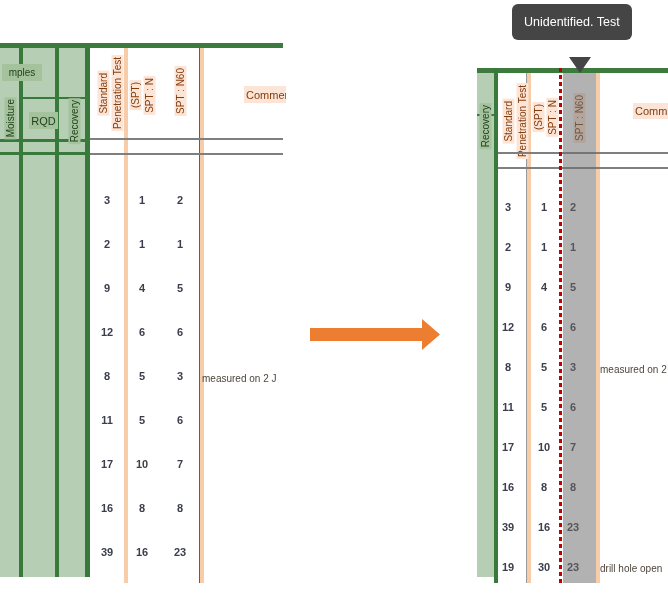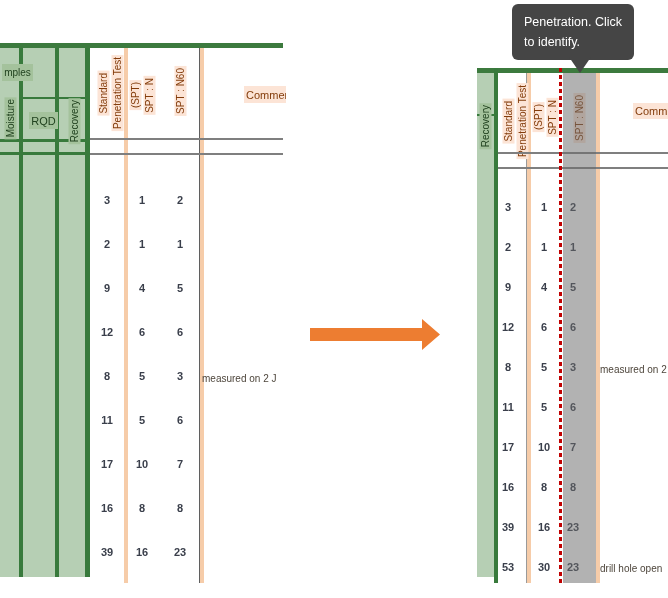--- a/index.html
+++ b/index.html
@@ -48,21 +48,21 @@
 
   <div class="abs gtopborder" style="left:0;top:43px;width:283px;height:5px;"></div>
   <div class="abs greenfill" style="left:0;top:48px;width:90px;height:529px;"></div>
   <div class="abs gborder" style="left:19px;top:48px;width:4px;height:529px;"></div>
   <div class="abs gborder" style="left:55px;top:48px;width:4px;height:529px;"></div>
   <div class="abs gborder" style="left:85px;top:48px;width:5px;height:529px;"></div>
   <div class="abs gborder" style="left:19px;top:97px;width:71px;height:2px;"></div>
   <div class="abs gborder" style="left:0;top:139px;width:90px;height:3px;"></div>
   <div class="abs gborder" style="left:0;top:152px;width:90px;height:3px;"></div>
 
-  <div class="abs glabel" style="left:2px;top:64px;width:31px;height:17px;">
+  <div class="abs glabel" style="left:2px;top:64px;width:40px;height:17px;">
     <span>mples</span>
   </div>
   <div class="abs vlabel" style="left:4px;top:88px;width:14px;height:61px;">
     <span class="vtext vgreen">Moisture</span>
   </div>
   <div class="abs glabel" style="left:29px;top:112px;width:29px;height:17px;font-size:11px;">
     <span>RQD</span>
   </div>
   <div class="abs vlabel" style="left:67px;top:90px;width:16px;height:62px;">
     <span class="vtext vgreen">Recovery</span>
@@ -166,21 +166,21 @@
   <div class="abs cellcol" style="left:497px;top:187px;width:22px;">
     <div class="cell cell40">3</div>
     <div class="cell cell40">2</div>
     <div class="cell cell40">9</div>
     <div class="cell cell40">12</div>
     <div class="cell cell40">8</div>
     <div class="cell cell40">11</div>
     <div class="cell cell40">17</div>
     <div class="cell cell40">16</div>
     <div class="cell cell40">39</div>
-    <div class="cell cell40">53</div>
+    <div class="cell cell40">19</div>
   </div>
 
   <div class="abs cellcol" style="left:531px;top:187px;width:26px;">
     <div class="cell cell40">1</div>
     <div class="cell cell40">1</div>
     <div class="cell cell40">4</div>
     <div class="cell cell40">6</div>
     <div class="cell cell40">5</div>
     <div class="cell cell40">5</div>
     <div class="cell cell40">10</div>
@@ -201,18 +201,17 @@
     <div class="cell cell40">23</div>
     <div class="cell cell40">23</div>
   </div>
   <div class="abs comment" style="left:600px;top:364px;width:80px;height:14px;">measured on 2 J</div>
   <div class="abs comment" style="left:600px;top:563px;width:80px;height:14px;">drill hole open</div>
 
   <div class="abs grayoverlay" style="left:563px;top:73px;width:33px;height:510px;"></div>
   <div class="abs reddotted" style="left:559px;top:68px;width:3px;height:515px;"></div>
 
   <div class="abs tooltip" style="left:512px;top:4px;">
-    <div>Penetration. Click</div>
-    <div>to identify.</div>
+    <div>Unidentified. Test</div>
   </div>
   <div class="abs tooltip-pointer" style="left:569px;top:57px;"></div>
 
 </div>
 
 </body></html>

